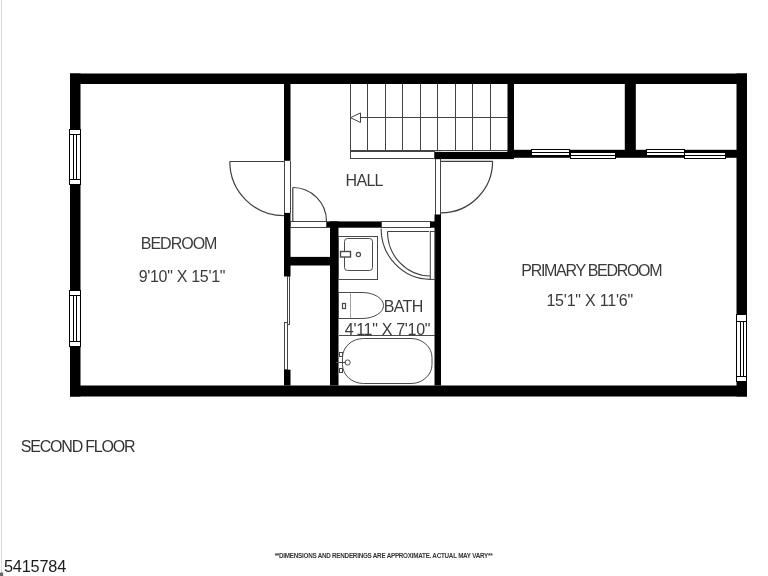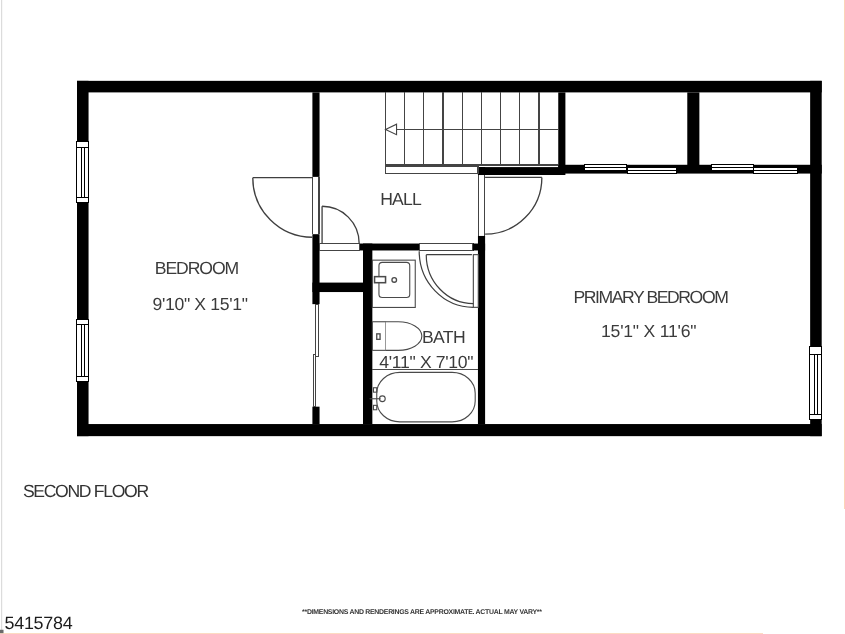--- a/index.html
+++ b/index.html
@@ -1,16 +1,16 @@
 <!DOCTYPE html>
 <html><head>
 <meta charset="utf-8">
 <style>
   html,body{margin:0;padding:0;background:#fff;}
-  .page{width:768px;height:576px;position:relative;overflow:hidden;background:#f97316;
+  .page{width:768px;height:576px;position:relative;overflow:hidden;background:#0369a1;
         font-family:"Liberation Sans", sans-serif;}
   svg text{font-family:"Liberation Sans", sans-serif;}
 </style>
 </head>
 <body>
 <div class="page">
 <svg width="768" height="576" viewBox="0 0 768 576" xmlns="http://www.w3.org/2000/svg">
 
   <rect x="0" y="0" width="768" height="576" fill="#ffffff"></rect>
 

